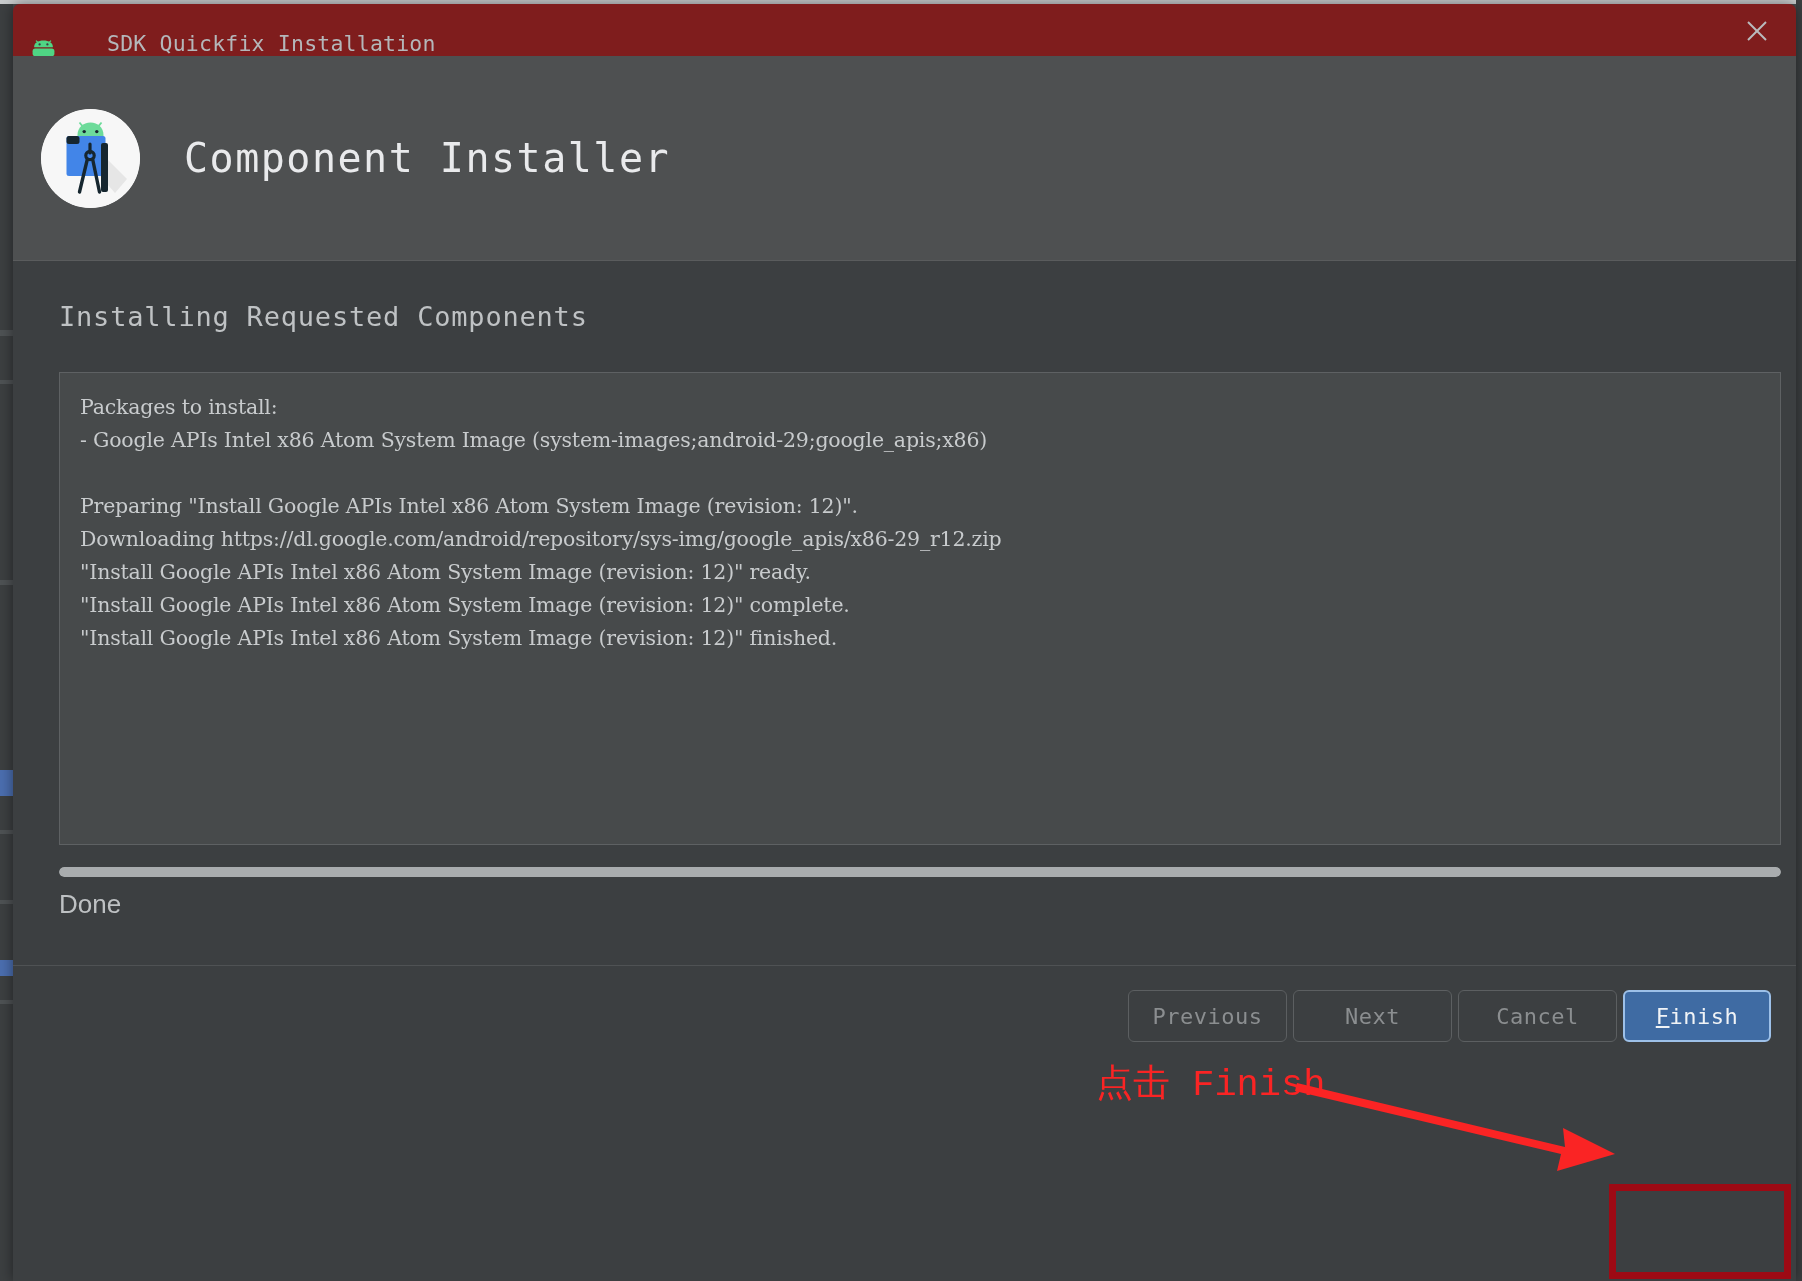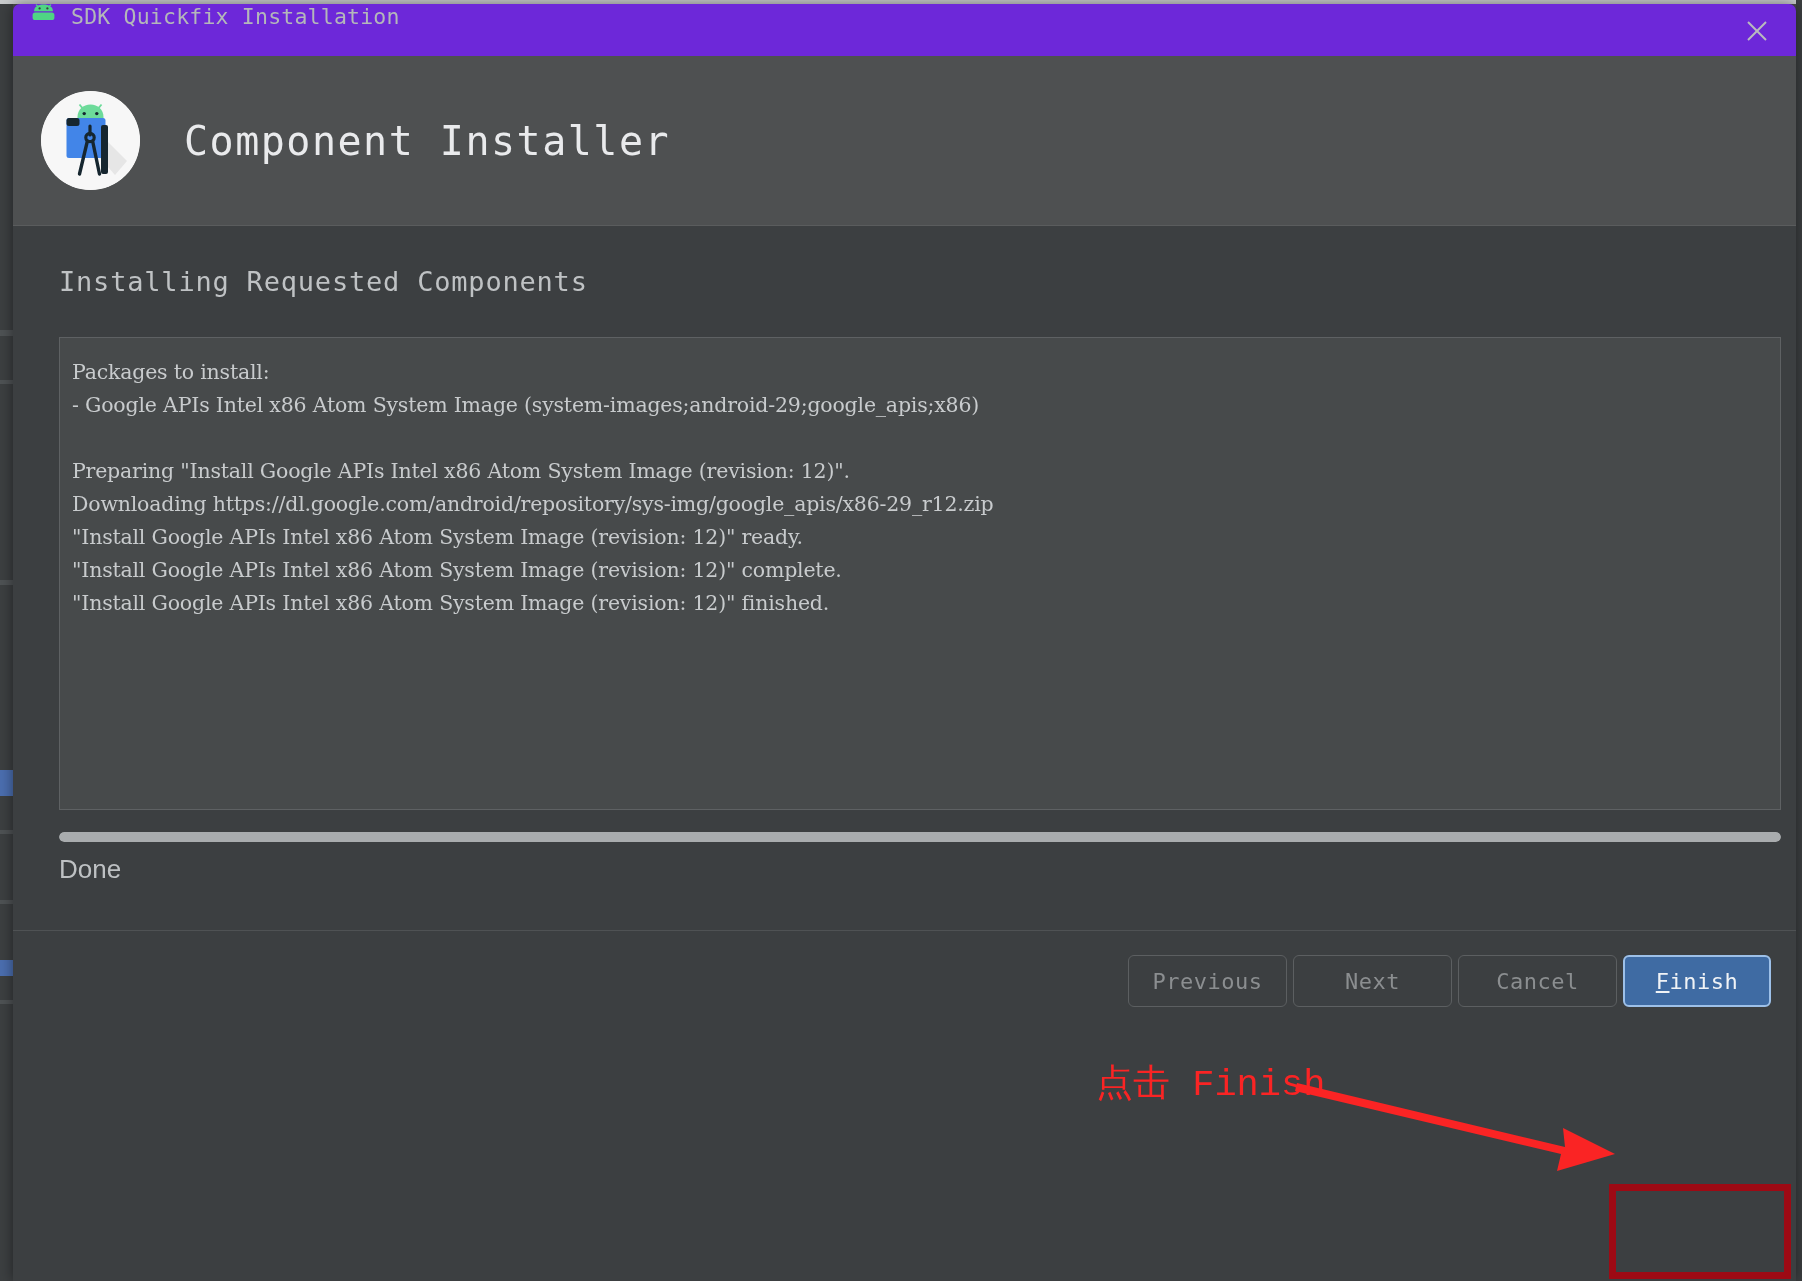--- a/index.html
+++ b/index.html
@@ -41,23 +41,24 @@
     background: #3c3f41;
     border-radius: 7px 7px 0 0;
     overflow: hidden;
     box-shadow: 0 0 14px rgba(0,0,0,0.45);
   }
 
   
   #titlebar {
     position: relative;
     height: 52px;
-    background: #6d28d9;
-    display: flex; align-items: flex-start;
+    background: #7f1d1d;
+    display: flex; align-items: flex-end;
     padding-left: 17px;
+    gap: 36px;
   }
   #titlebar .droid {
     width: 27px; height: 16px; margin-right: 14px; flex: none;
     position: relative;
   }
   #title-text {
     color: #b4b7ba;
     font-size: 21.5px;
     letter-spacing: .2px;
     font-family: "DejaVu Sans Mono", monospace;
@@ -65,21 +66,21 @@
   }
   #close-btn {
     position: absolute; right: 22px; top: 10px;
     width: 34px; height: 34px;
     display: flex; align-items: center; justify-content: center;
     cursor: pointer;
   }
 
   
   #banner {
-    height: 170px;
+    height: 205px;
     background: #4e5051;
     display: flex; align-items: center;
     padding-left: 28px;
     border-bottom: 1px solid #5a5c5d;
     position: relative;
   }
   #banner-logo {
     width: 99px; height: 99px; flex: none;
     border-radius: 50%;
     background: #f5f5f5;
@@ -115,21 +116,21 @@
     margin: 0 0 22px 16px;
     font-family: "DejaVu Sans Mono", monospace;
     white-space: nowrap;
   }
   #log-box {
     margin-left: 16px;
     width: 1722px;
     height: 473px;
     background: #474a4b;
     border: 1px solid #5e6163;
-    padding: 18px 6px 0 12px;
+    padding: 18px 6px 0 20px;
     overflow: hidden;
   }
   .log-line {
     color: #c8cbcd;
     font-size: 20.5px;
     line-height: 33px;
     white-space: pre;
     font-family: "DejaVu Serif", serif;
     letter-spacing: -0.2px;
   }

